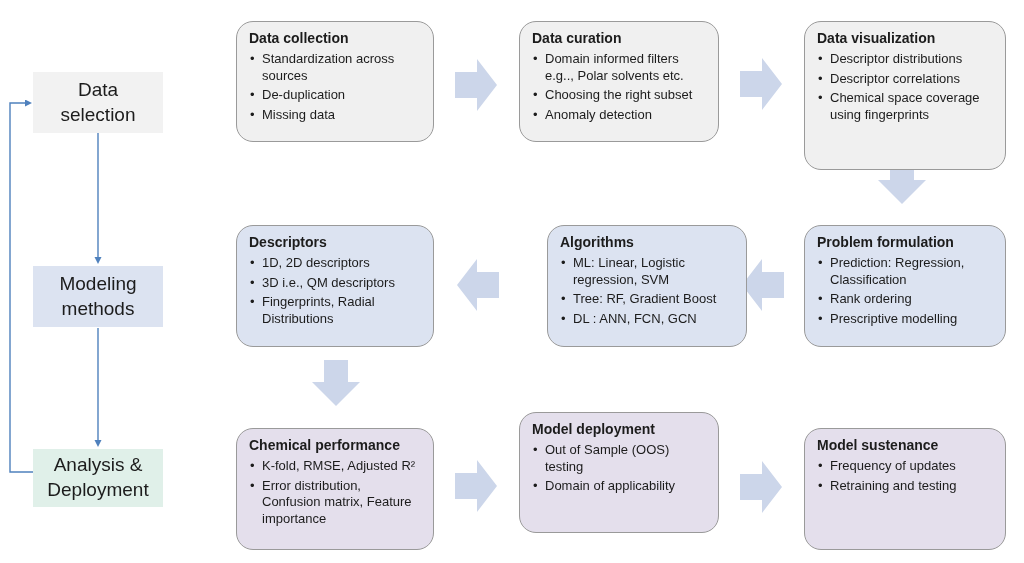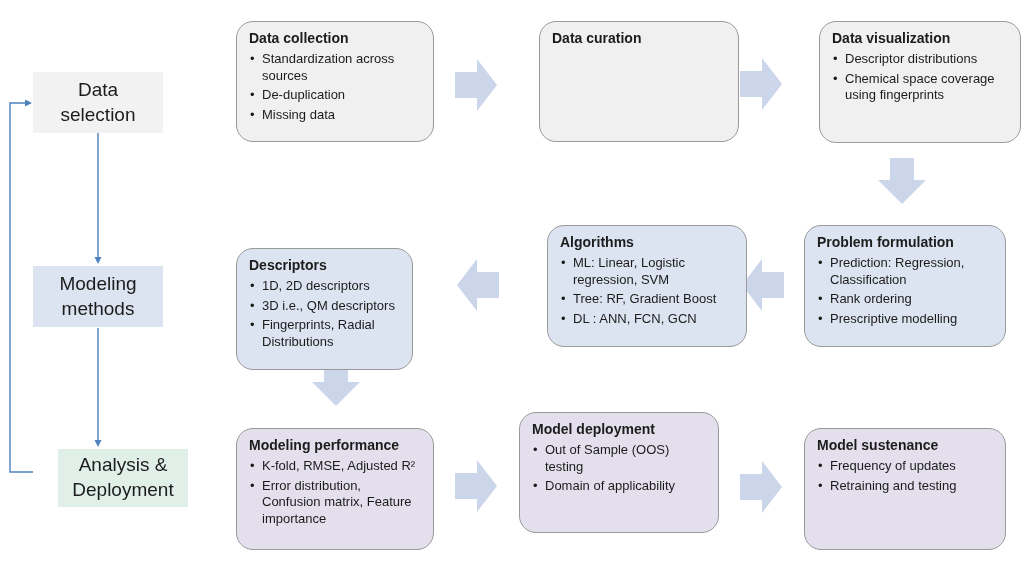--- a/index.html
+++ b/index.html
@@ -69,42 +69,48 @@
     <polygon class="block-arrow" points="457,285 477,259 477,272 499,272 499,298 477,298 477,311"></polygon>
 
     <polygon class="block-arrow" points="324,360 348,360 348,382 360,382 336,406 312,382 324,382"></polygon>
 
     <polygon class="block-arrow" points="455,473 477,473 477,460 497,486 477,512 477,499 455,499"></polygon>
     <polygon class="block-arrow" points="740,474 762,474 762,461 782,487 762,513 762,500 740,500"></polygon>
   </svg>
 
   <div class="stage-label stage-data-selection" style="left:33px;top:72px;width:130px;height:61px;">Data selection</div>
   <div class="stage-label stage-modeling-methods" style="left:33px;top:266px;width:130px;height:61px;">Modeling methods</div>
-  <div class="stage-label stage-analysis" style="left:33px;top:449px;width:130px;height:58px;margin-left:25px;">Analysis &amp; Deployment</div>
+  <div class="stage-label stage-analysis" style="left:33px;top:449px;width:130px;height:58px;">Analysis &amp; Deployment</div>
 
   <div class="box row1" style="left:236px;top:21px;width:198px;height:121px;">
     <div class="box-title">Data collection</div>
     <ul class="bullets">
       <li>Standardization across sources</li>
       <li>De-duplication</li>
       <li>Missing data</li>
     </ul>
   </div>
-  <div class="box row1" style="left:539px;top:21px;width:200px;height:121px;">
+  <div class="box row1" style="left:519px;top:21px;width:200px;height:121px;">
     <div class="box-title">Data curation</div>
+    <ul class="bullets">
+      <li>Domain informed filters e.g.., Polar solvents etc.</li>
+      <li>Choosing the right subset</li>
+      <li>Anomaly detection</li>
+    </ul>
   </div>
-  <div class="box row1" style="left:804px;top:21px;width:202px;height:122px;margin-left:15px;">
+  <div class="box row1" style="left:804px;top:21px;width:202px;height:149px;">
     <div class="box-title">Data visualization</div>
     <ul class="bullets">
       <li>Descriptor distributions</li>
+      <li>Descriptor correlations</li>
       <li>Chemical space coverage using fingerprints</li>
     </ul>
   </div>
 
-  <div class="box row2" style="left:236px;top:225px;width:177px;height:122px;margin-top:23px;">
+  <div class="box row2" style="left:236px;top:225px;width:198px;height:122px;">
     <div class="box-title">Descriptors</div>
     <ul class="bullets">
       <li>1D, 2D descriptors</li>
       <li>3D i.e., QM descriptors</li>
       <li>Fingerprints, Radial Distributions</li>
     </ul>
   </div>
   <div class="box row2" style="left:519px;top:225px;width:200px;height:122px;margin-left:28px;">
     <div class="box-title">Algorithms</div>
     <ul class="bullets">
@@ -116,21 +122,21 @@
   <div class="box row2" style="left:804px;top:225px;width:202px;height:122px;">
     <div class="box-title">Problem formulation</div>
     <ul class="bullets">
       <li>Prediction: Regression, Classification</li>
       <li>Rank ordering</li>
       <li>Prescriptive modelling</li>
     </ul>
   </div>
 
   <div class="box row3" style="left:236px;top:428px;width:198px;height:122px;">
-    <div class="box-title">Modeling performance</div>
+    <div class="box-title">Chemical performance</div>
     <ul class="bullets">
       <li>K-fold, RMSE, Adjusted R²</li>
       <li>Error distribution, Confusion matrix, Feature importance</li>
     </ul>
   </div>
   <div class="box row3" style="left:519px;top:412px;width:200px;height:121px;">
     <div class="box-title">Model deployment</div>
     <ul class="bullets">
       <li>Out of Sample (OOS) testing</li>
       <li>Domain of applicability</li>

